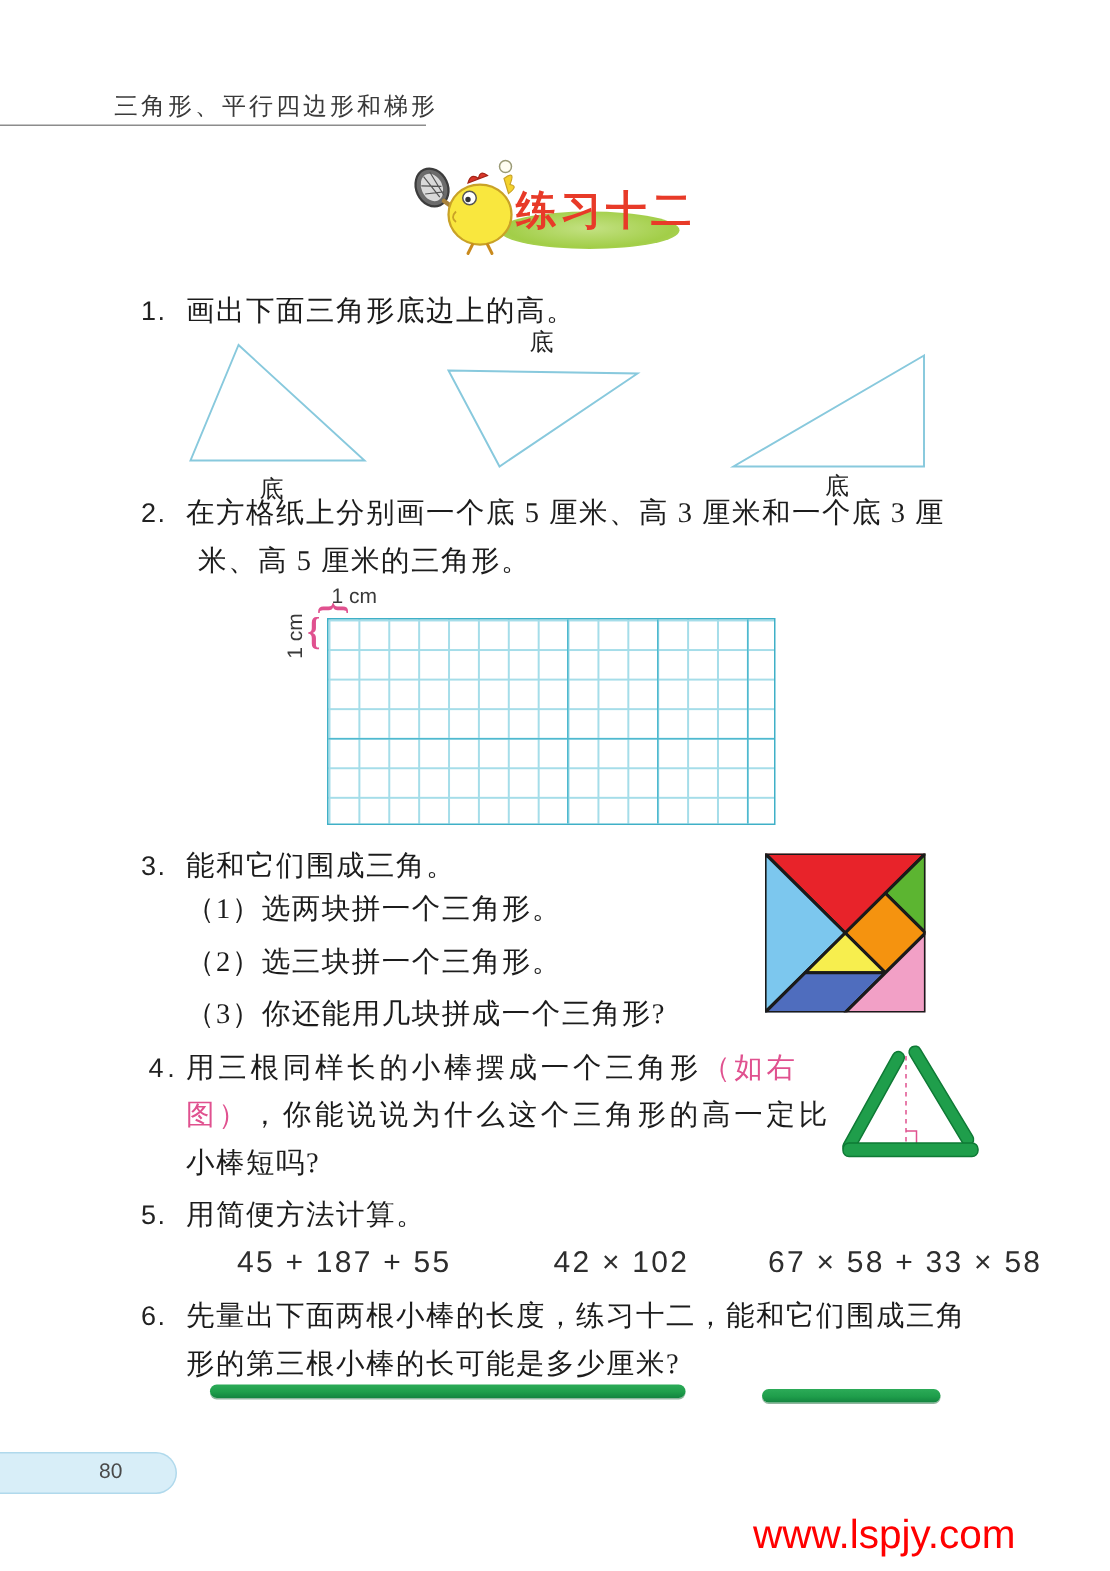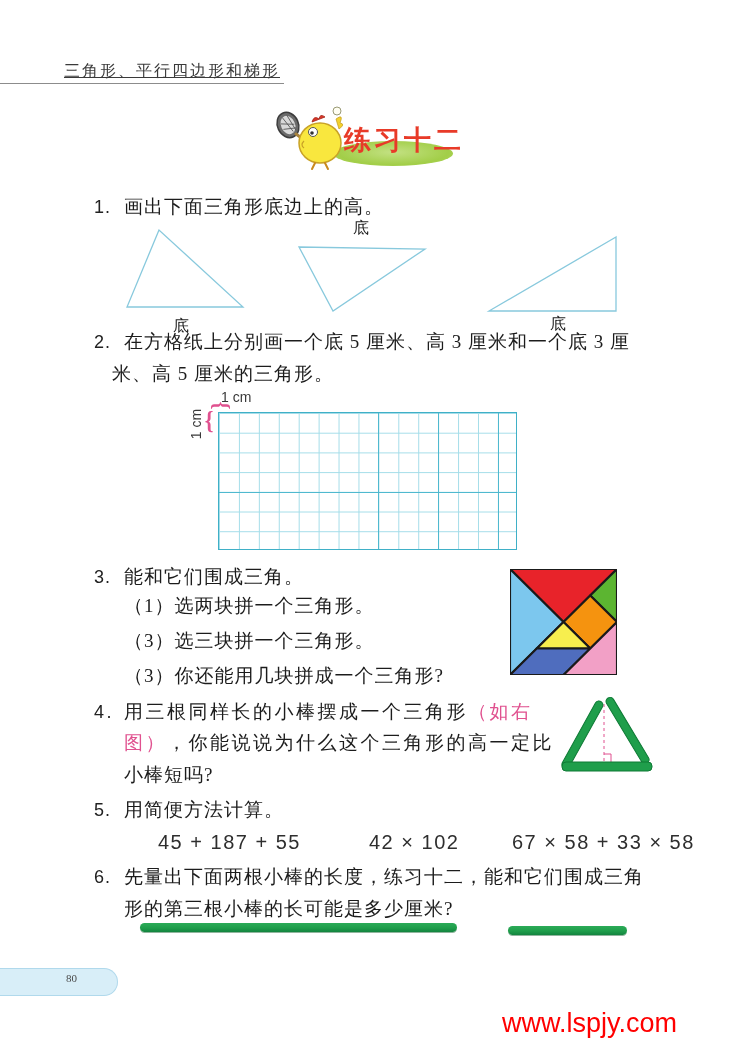--- a/index.html
+++ b/index.html
@@ -2,30 +2,30 @@
 <html><head>
 <meta charset="utf-8">
 <style>
   html,body{margin:0;padding:0;}
   body{
     width:740px;height:1047px;position:relative;background:#ffffff;
     font-family:"Liberation Serif", serif; overflow:hidden;
   }
   .abs{position:absolute;}
   
-  .header-title{left:64px;top:61px;font-size:16px;letter-spacing:2px;color:#3a3a3a;white-space:nowrap;text-decoration:underline;}
+  .header-title{left:76px;top:61px;font-size:16px;letter-spacing:2px;color:#3a3a3a;white-space:nowrap;}
   .header-rule{left:0;top:83px;width:284px;border-top:1.5px solid #8c8c8c;height:0;}
   
   .badge-ellipse{left:333px;top:141px;width:120px;height:25px;border-radius:50%;
     background:radial-gradient(ellipse at 50% 45%, #c3e183 0%, #a2ce48 65%, #b4d765 100%);}
   .badge-title{left:344px;top:122px;font-size:27px;font-weight:bold;color:#e83a28;letter-spacing:3px;white-space:nowrap;text-align:center;}
   
   .t{font-size:19px;letter-spacing:1px;color:#1c1c1c;white-space:nowrap;}
   .num{font-family:"Liberation Sans",sans-serif;font-size:18px;color:#222;display:inline-block;width:30px;}
-  .sp{letter-spacing:2.5px;}
+  .sp{letter-spacing:2.5px;text-align:center;}
   .pink{color:#e0518f;}
   .expr{font-family:"Liberation Sans",sans-serif;font-size:20px;color:#2e2e2e;letter-spacing:1.5px;white-space:nowrap;margin-left:34px;}
   
   .grid{
     left:218px;top:412px;width:299px;height:138px;
     border:1.5px solid #3fb0c7;box-sizing:border-box;
     background-image:
       linear-gradient(to right, #a5dde9 1px, transparent 1px),
       linear-gradient(to bottom, #a5dde9 1px, transparent 1px);
     background-size:19.93px 19.71px;
@@ -39,21 +39,21 @@
   .brace-top{left:217px;top:392px;font-size:24px;transform:rotate(90deg) scaleX(0.85);}
   .brace-left{left:204px;top:406px;font-size:26px;transform:scaleX(0.85);}
   
   .stick{height:9px;border-radius:5px;background:linear-gradient(180deg,#2cab58 0%,#1f9e4b 55%,#13843f 100%);
     box-shadow:0 1px 0 rgba(10,90,40,.45);}
   .stick-1{left:140px;top:923px;width:317px;}
   .stick-2{left:508px;top:926px;width:119px;}
   
   .page-pill{left:0;top:968px;width:118px;height:28px;background:#d8eef8;border:1px solid #b0d9ec;
     border-left:none;border-radius:0 14px 14px 0;box-sizing:border-box;}
-  .page-num{left:66px;top:972px;font-family:Liberation Serif, serif;font-size:11px;color:#4a4a4a;}
+  .page-num{left:66px;top:972px;font-family:Liberation Sans, sans-serif;font-size:14px;color:#4a4a4a;}
   .watermark{left:502px;top:1008px;font-family:"Liberation Sans",sans-serif;font-weight:normal;
     font-size:27px;color:#ff0000;white-space:nowrap;}
   svg{display:block;}
 </style>
 </head>
 <body>
 
 <div class="abs header-title">三角形、平行四边形和梯形</div>
 <div class="abs header-rule"></div>
 
@@ -85,38 +85,38 @@
   <text x="81" y="113" font-size="16" fill="#222" text-anchor="middle">底</text>
   <polygon points="199,29 325,31 233,93" fill="none" stroke="#88c9dd" stroke-width="1.3"></polygon>
   <text x="261" y="15" font-size="16" fill="#222" text-anchor="middle">底</text>
   <polygon points="516,19 389,93 516,93" fill="none" stroke="#88c9dd" stroke-width="1.3"></polygon>
   <text x="458" y="111" font-size="16" fill="#222" text-anchor="middle">底</text>
 </svg>
 
 <div class="abs t" style="left:94px;top:329px">
   <span class="num">2.</span><span>在方格纸上分别画一个底 5 厘米、高 3 厘米和一个底 3 厘</span>
 </div>
-<div class="abs t" style="left:112px;top:361px">米、高 5 厘米的三角形。</div>
+<div class="abs t" style="left:132px;top:361px">米、高 5 厘米的三角形。</div>
 
 <div class="abs grid-label grid-label-top">1 cm</div>
 <div class="abs grid-label grid-label-left">1 cm</div>
 <span class="abs brace brace-top">{</span>
 <span class="abs brace brace-left">{</span>
 <div class="abs grid">
   <div class="acc-v" style="left:159px"></div>
   <div class="acc-v" style="left:219px"></div>
   <div class="acc-v" style="left:279px"></div>
   <div class="acc-h" style="top:79px"></div>
 </div>
 
 <div class="abs t" style="left:94px;top:564px">
   <span class="num">3.</span><span>能和它们围成三角。</span>
 </div>
 <div class="abs t" style="left:124px;top:593px">（1）选两块拼一个三角形。</div>
-<div class="abs t" style="left:124px;top:628px">（3）选三块拼一个三角形。</div>
+<div class="abs t" style="left:124px;top:628px">（2）选三块拼一个三角形。</div>
 <div class="abs t" style="left:124px;top:663px">（3）你还能用几块拼成一个三角形?</div>
 
 <svg class="abs" style="left:510px;top:569px" width="107" height="106" viewBox="0 0 100 100" preserveAspectRatio="none">
   <g stroke="#1a1a1a" stroke-width="2" stroke-linejoin="round">
     <polygon points="0,0 100,0 50,50" fill="#e8232a"></polygon>
     <polygon points="0,0 50,50 0,100" fill="#7cc7ee"></polygon>
     <polygon points="100,0 100,50 75,25" fill="#5cb531"></polygon>
     <polygon points="75,25 100,50 75,75 50,50" fill="#f5930f"></polygon>
     <polygon points="50,50 75,75 25,75" fill="#f7ee4e"></polygon>
     <polygon points="0,100 25,75 75,75 50,100" fill="#4f6dbe"></polygon>

